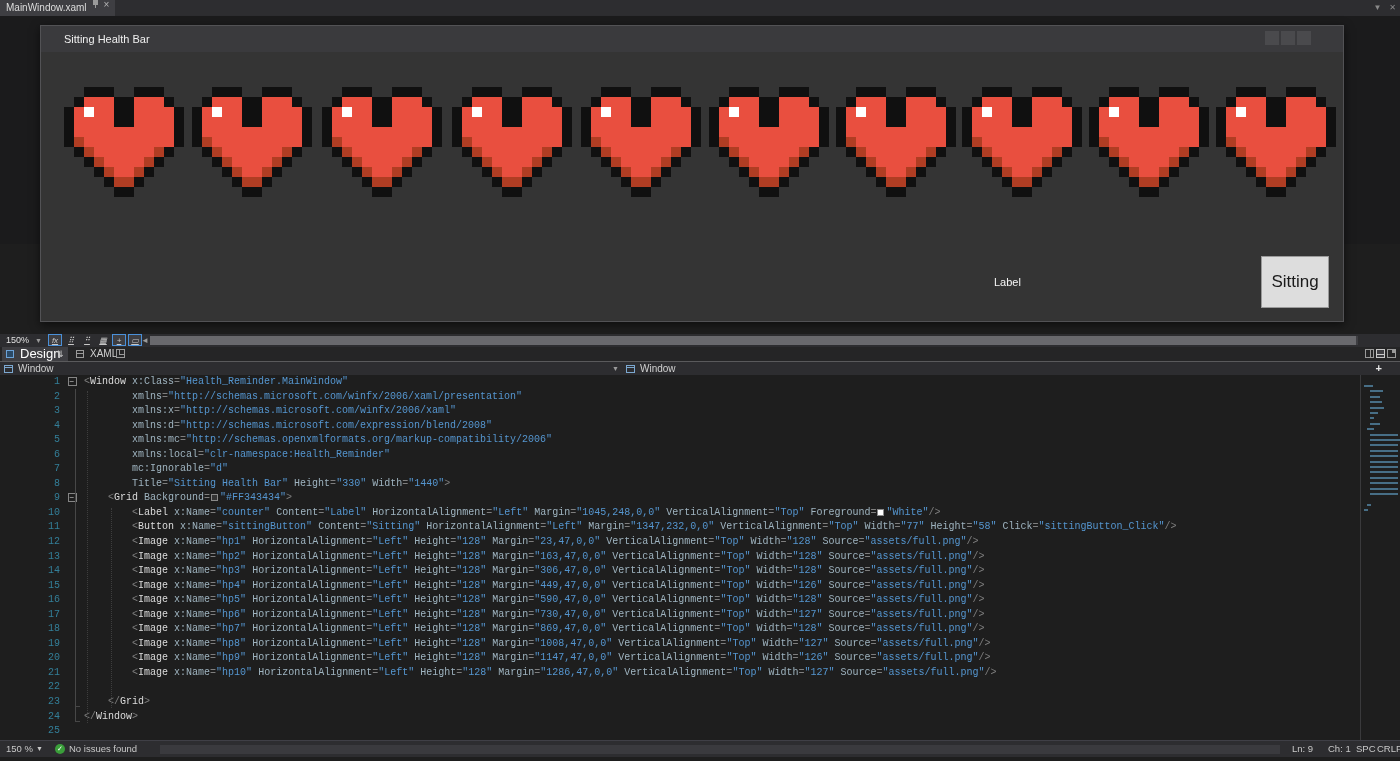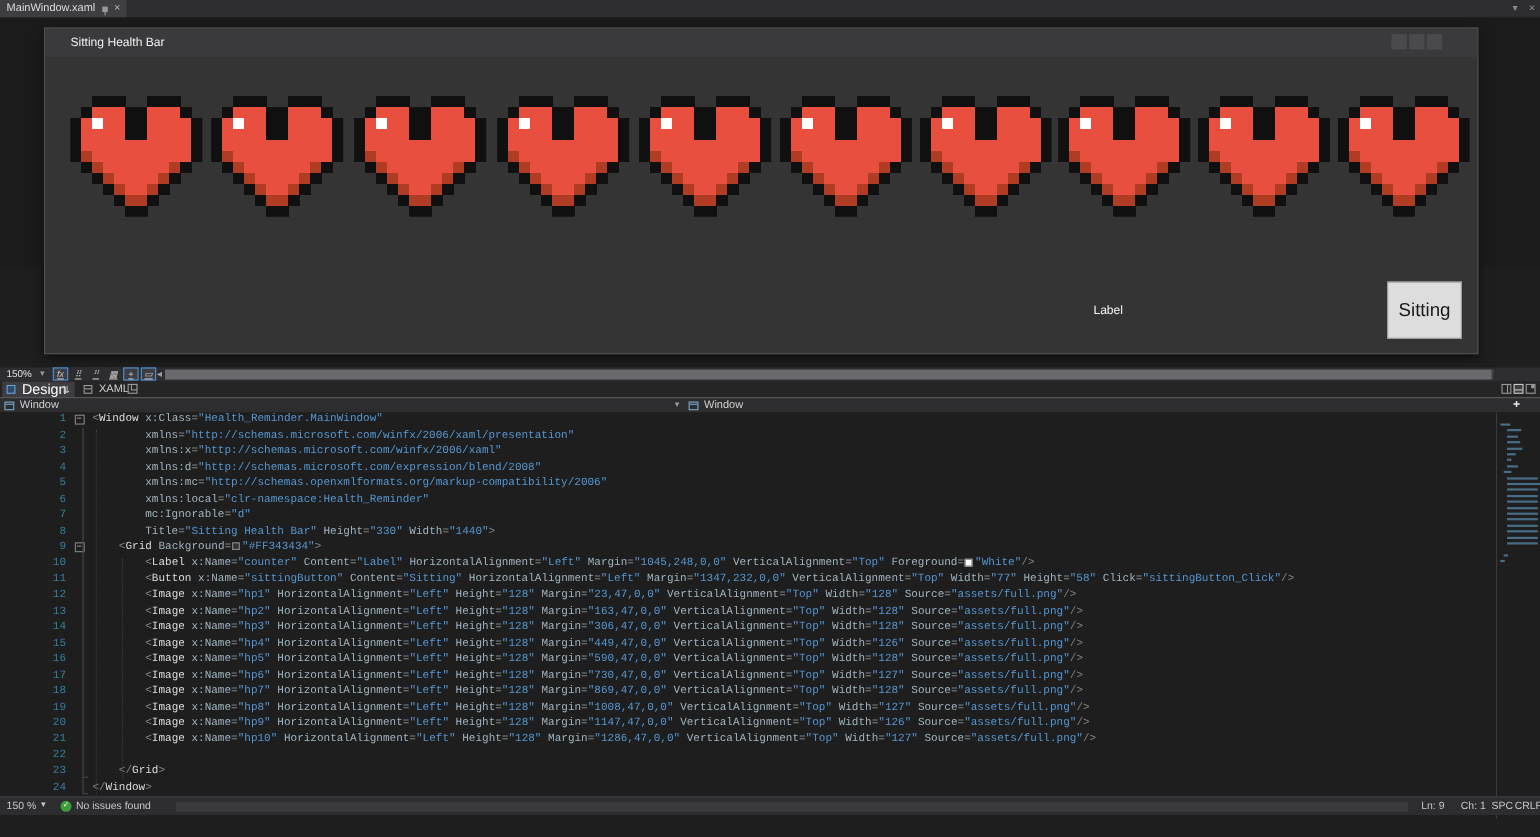--- a/index.html
+++ b/index.html
@@ -2,21 +2,21 @@
 <html><head>
 <meta charset="utf-8">
 <style>
   * { margin:0; padding:0; box-sizing:border-box; }
   html,body { width:1400px; height:761px; }
   body { position:relative; background:#1e1e1e; font-family:"Liberation Sans",sans-serif; overflow:hidden; color:#ccc; }
 
   
   .tabstrip { position:absolute; left:0; top:0; width:1400px; height:16px; background:#2d2d30; }
   .doc-tab { position:absolute; left:0; top:0; height:16px; background:#3e3e42; color:#dcdcdc;
-             font-size:10px; line-height:16px; padding:0 6px; display:flex; align-items:center; gap:6px; }
+             font-size:10px; line-height:16px; padding:0 6px; display:flex; align-items:flex-start; gap:6px; }
   .pin-ic { width:5px; height:5px; background:#9a9a9a; position:relative; }
   .pin-ic:after { content:""; position:absolute; left:2px; top:5px; width:1px; height:3px; background:#9a9a9a; }
   .tab-x { color:#b5b5b5; font-size:10px; line-height:10px; }
   .strip-right { position:absolute; right:4px; top:1px; display:flex; gap:8px; color:#8a8a8a; font-size:8px; line-height:14px; }
 
   
   .artboard { position:absolute; left:0; top:16px; width:1400px; height:228px; background:#1b1b1c; }
   .dwindow { position:absolute; left:40px; top:9px; width:1304px; height:297px; background:#343434;
              border:1px solid #525255; box-shadow:0 3px 9px rgba(0,0,0,.55); }
   .dw-title { position:absolute; left:0; top:0; width:100%; height:26px; background:#3a3a3d; }
@@ -81,21 +81,21 @@
   .tk-v { color:#5596d0; }
   .tk-w { color:#d4d4d4; }
   .swatch { display:inline-block; width:7px; height:7px; border:1px solid #8a8a8a; margin:0 2px 0 1px; vertical-align:-1px; }
   .guide { position:absolute; width:0; border-left:1px dotted #3e3e3e; }
   .foldline { position:absolute; width:0; border-left:1px solid #474747; }
   .foldcorner { position:absolute; height:0; border-top:1px solid #474747; }
   .minimap { position:absolute; right:0; top:0; width:40px; height:369px; border-left:1px solid #3a3a3c; }
   .mm-dash { position:absolute; height:2px; background:#4f7c99; opacity:.85; }
 
   
-  .statusbar { position:absolute; left:0; top:724px; width:1400px; height:17px; background:#2d2d30; border-top:1px solid #3f3f46; }
+  .statusbar { position:absolute; left:0; top:740px; width:1400px; height:17px; background:#2d2d30; border-top:1px solid #3f3f46; }
   .sb { position:absolute; top:0; font-size:9.5px; line-height:16px; color:#c8c8c8; }
   .sb-ok { position:absolute; left:55px; top:3px; width:10px; height:10px; border-radius:50%; background:#3a9e3a;
            color:#fff; font-size:7px; line-height:10px; text-align:center; }
   .sb-thumb { position:absolute; left:160px; top:4px; width:1120px; height:9px; background:#3a3a3e; }
 </style>
 </head>
 <body>
 
 <div class="tabstrip">
   <div class="doc-tab">

